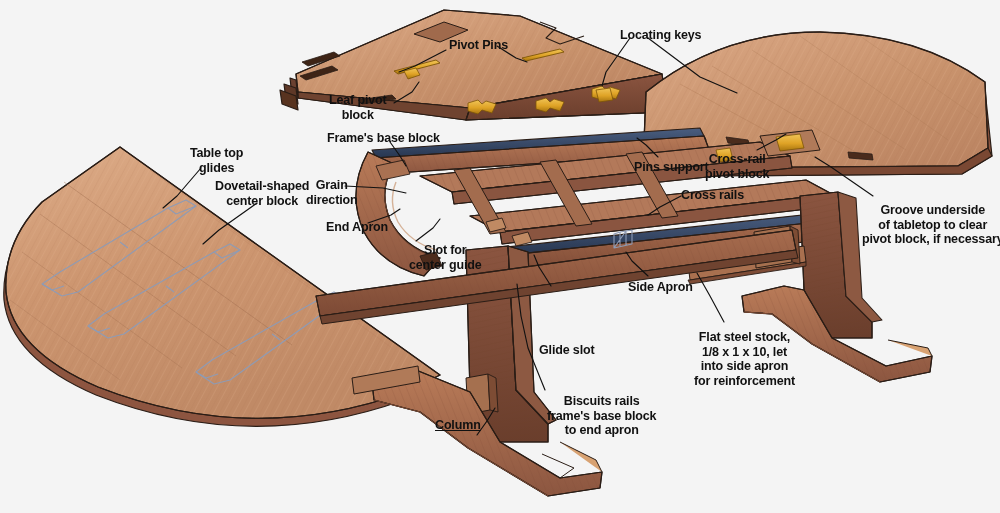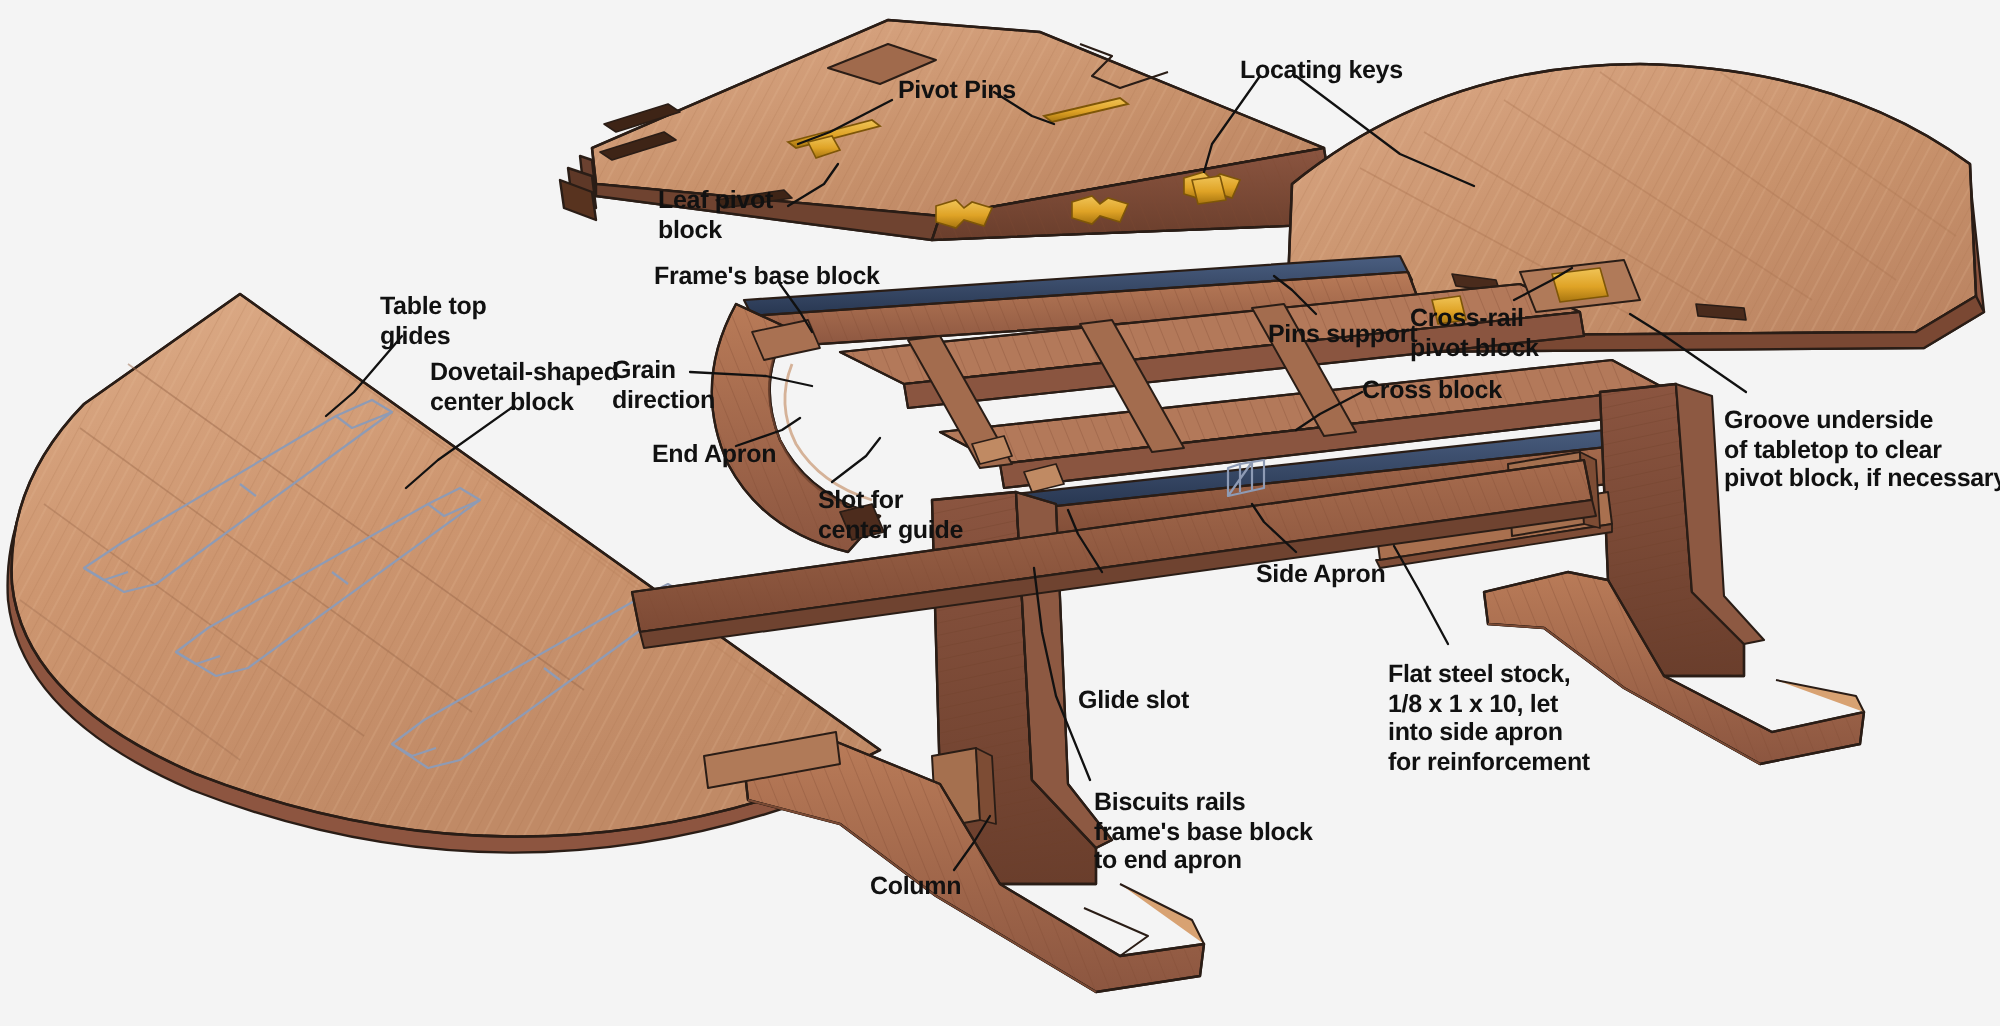--- a/index.html
+++ b/index.html
@@ -3,21 +3,21 @@
 <meta charset="utf-8">
 <title>Expandable Table Exploded Diagram</title>
 <style>
   html,body{margin:0;padding:0;}
   body{
     width:1000px;height:513px;
     background:#f4f4f4;
     font-family:"Liberation Sans", sans-serif;
     overflow:hidden;
   }
-  #stage{position:relative;width:1000px;height:513px;}
+  #stage{position:relative;width:1000px;height:513px;text-align:center;}
   #stage svg{position:absolute;top:0;left:0;}
   .lbl{
     position:absolute;
     font-family:"Liberation Sans", sans-serif;
     font-size:12.5px;
     font-weight:700;
     line-height:1.16;
     color:#111111;
     white-space:pre;
     letter-spacing:-0.15px;
@@ -315,31 +315,31 @@
       <div class="lbl" style="left: 327px; top: 131px;">Frame's base block</div>
       <div class="lbl" style="left: 190px; top: 146px;">Table top
 glides</div>
       <div class="lbl" style="left: 634px; top: 160px;">Pins support</div>
       <div class="lbl" style="left: 705px; top: 152px;">Cross-rail
 pivot block</div>
       <div class="lbl" style="left: 215px; top: 179px;">Dovetail-shaped
 center block</div>
       <div class="lbl" style="left: 306px; top: 178px;">Grain
 direction</div>
-      <div class="lbl" style="left: 681px; top: 188px;">Cross block</div>
+      <div class="lbl" style="left: 681px; top: 188px;">Cross rails</div>
       <div class="lbl" style="left: 862px; top: 203px;">Groove underside
 of tabletop to clear
 pivot block, if necessary</div>
       <div class="lbl" style="left: 314px; top: 220px; padding-left: 12px;">End Apron</div>
       <div class="lbl" style="left: 373px; top: 243px; margin-left: 36px;">Slot for
 center guide</div>
       <div class="lbl" style="left: 628px; top: 280px;">Side Apron</div>
       <div class="lbl" style="left: 539px; top: 299px; margin-top: 44px;">Glide slot</div>
       <div class="lbl" style="left: 694px; top: 330px;">Flat steel stock,
 1/8 x 1 x 10, let
 into side apron
 for reinforcement</div>
       <div class="lbl" style="left: 547px; top: 394px;">Biscuits rails
 frame's base block
 to end apron</div>
-      <div class="lbl" style="left: 435px; top: 436px;">Column</div>
+      <div class="lbl" style="left: 435px; top: 418px; text-decoration: underline;">Column</div>
     </div>
 </div>
 
 </body></html>

